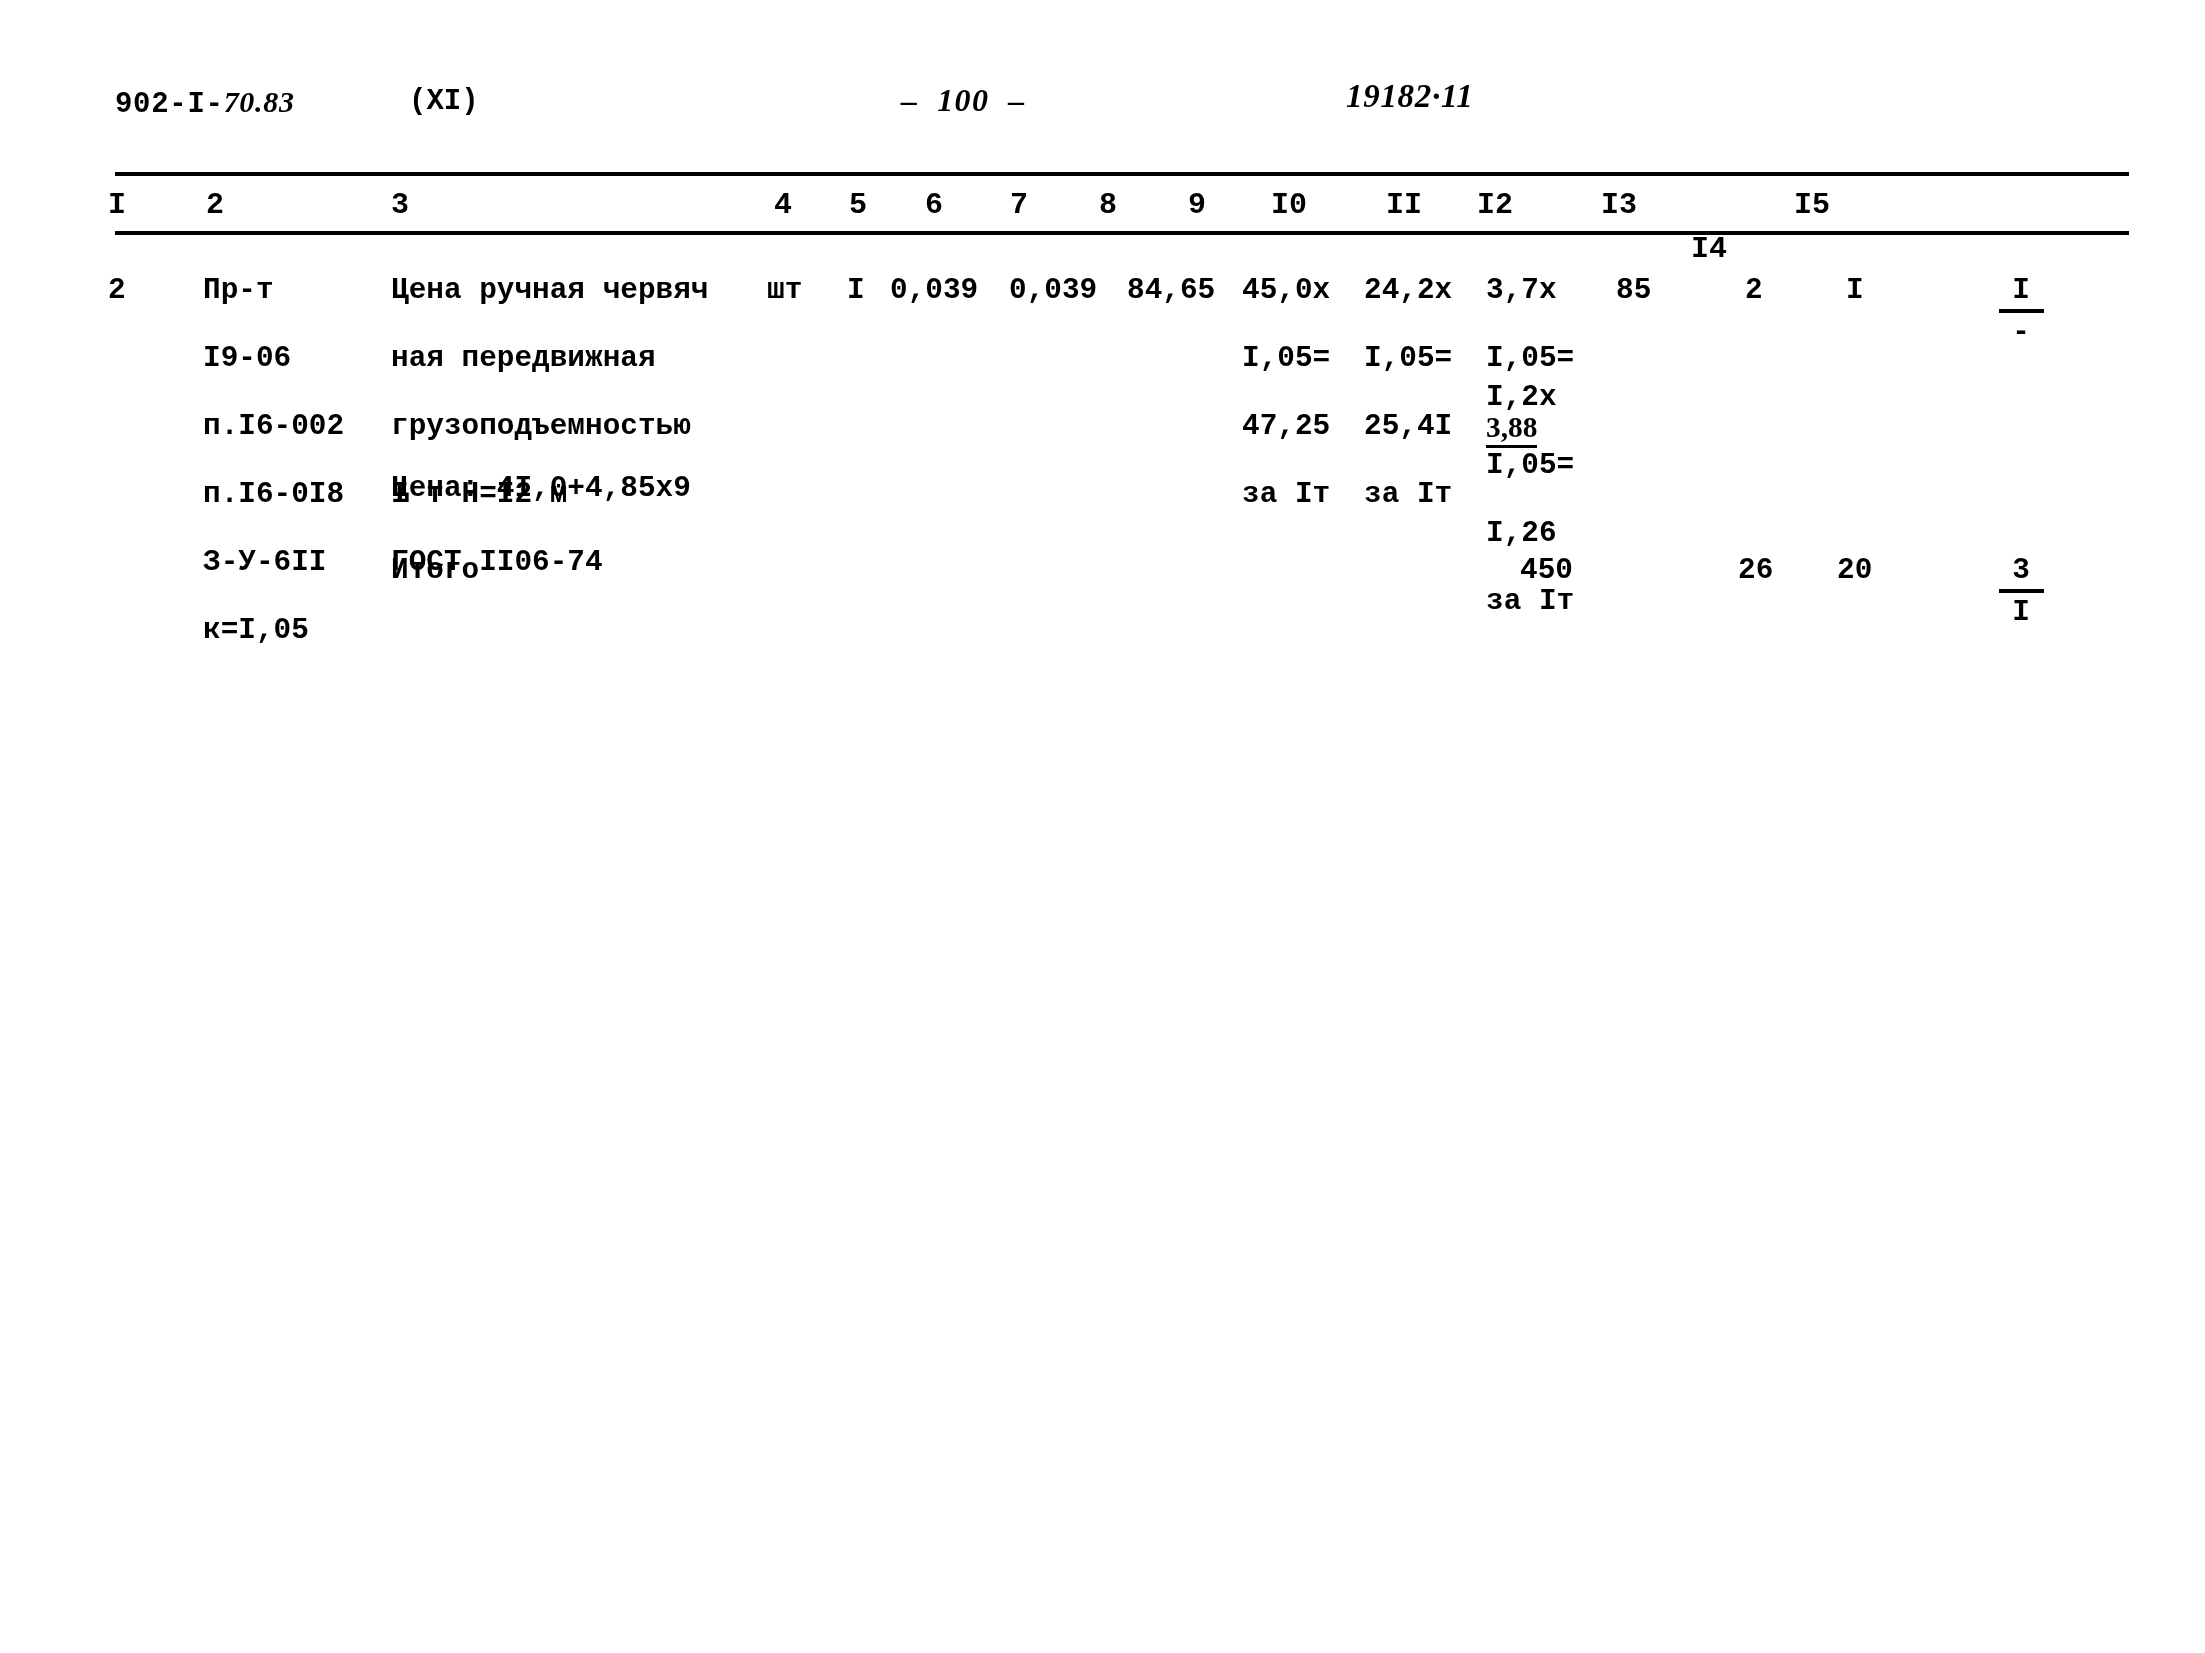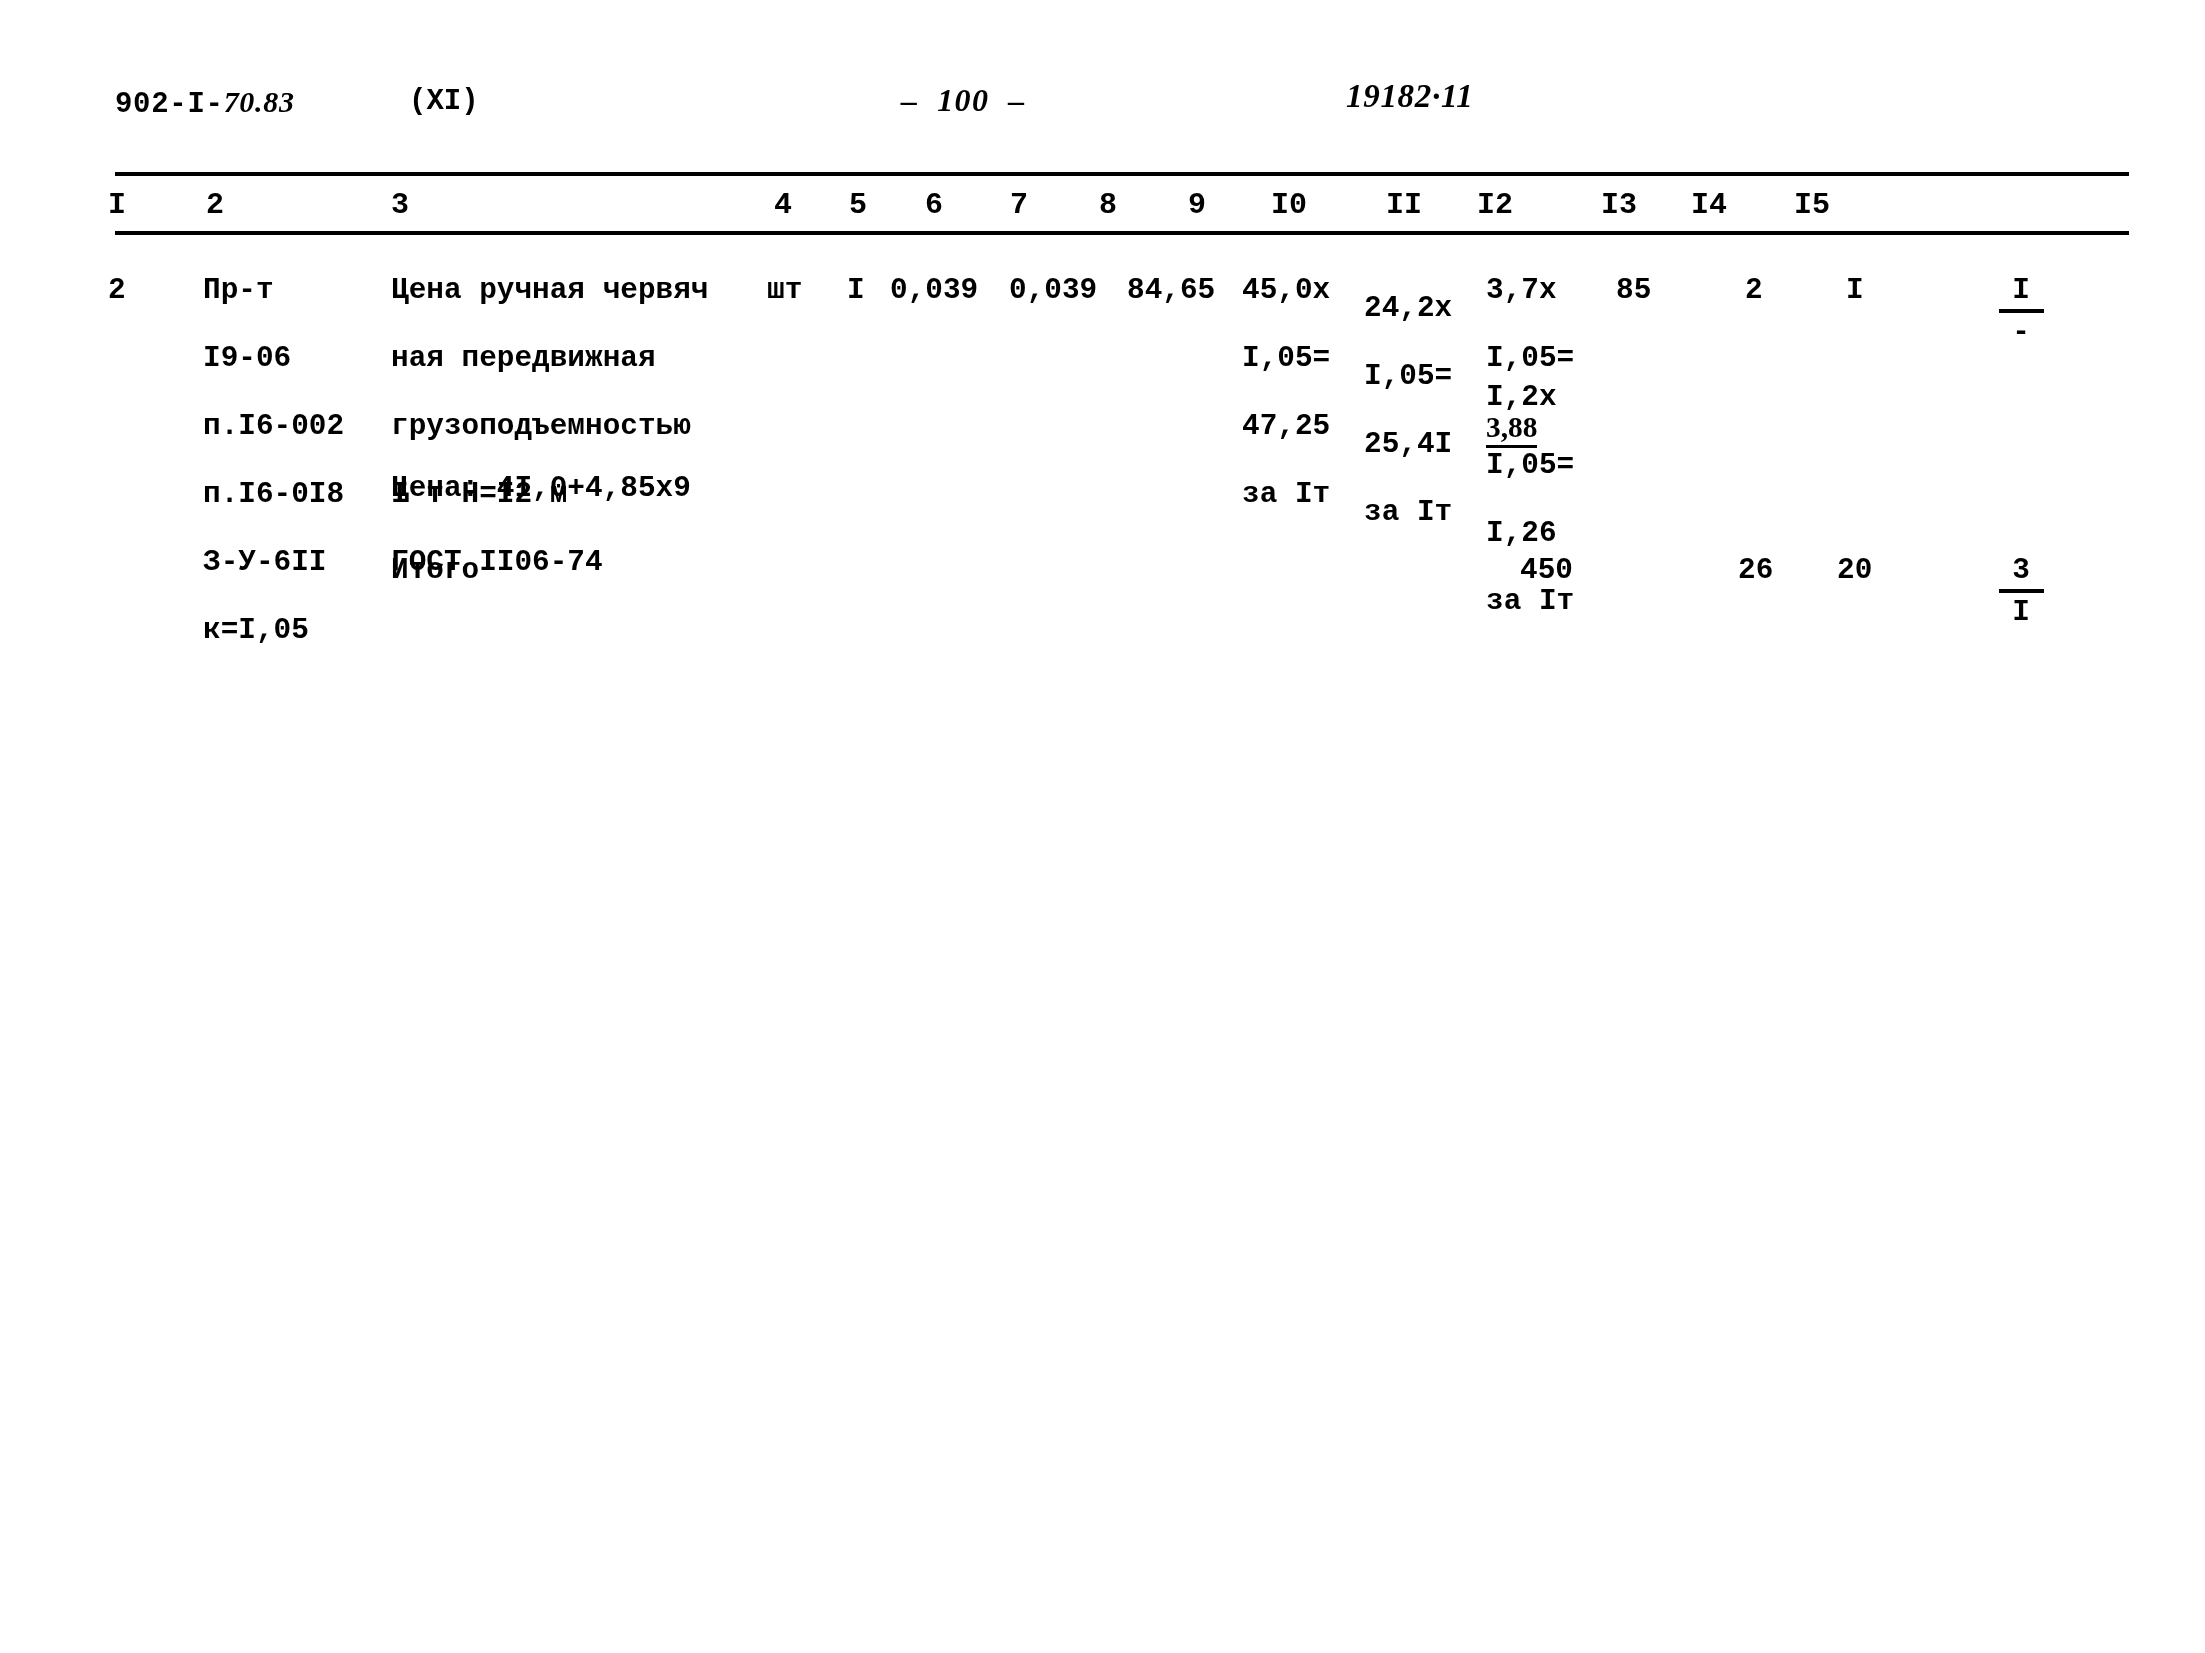--- a/index.html
+++ b/index.html
@@ -98,21 +98,21 @@
   <div class="colhdr" style="left:774px;">4</div>
   <div class="colhdr" style="left:849px;">5</div>
   <div class="colhdr" style="left:925px;">6</div>
   <div class="colhdr" style="left:1010px;">7</div>
   <div class="colhdr" style="left:1099px;">8</div>
   <div class="colhdr" style="left:1188px;">9</div>
   <div class="colhdr" style="left:1271px;">I0</div>
   <div class="colhdr" style="left:1386px;">II</div>
   <div class="colhdr" style="left:1477px;">I2</div>
   <div class="colhdr" style="left:1601px;">I3</div>
-  <div class="colhdr" style="left:1691px;">I4</div>
+  <div class="colhdr" style="left:1691px;margin-top:44px;">I4</div>
   <div class="colhdr" style="left:1794px;">I5</div>
 
   <div class="cell" style="left:108px;top:274px;">2</div>
 
   <div class="cell" style="left:203px;top:274px;"><span>Пр-т</span><br>
 <span>I9-06</span><br>
 <span>п.I6-002</span><br>
 <span>п.I6-0I8</span><br>
 <span>З-У-6II</span><br>
 <span>к=I,05</span></div>
@@ -129,21 +129,21 @@
   <div class="cell" style="left:847px;top:274px;">I</div>
   <div class="cell" style="left:890px;top:274px;">0,039</div>
   <div class="cell" style="left:1009px;top:274px;">0,039</div>
   <div class="cell" style="left:1127px;top:274px;">84,65</div>
 
   <div class="cell" style="left:1242px;top:274px;"><span>45,0х</span><br>
 <span>I,05=</span><br>
 <span>47,25</span><br>
 <span>за Iт</span></div>
 
-  <div class="cell" style="left:1364px;top:274px;margin-top:18px;"><span>24,2х</span><br>
+  <div class="cell" style="left:1364px;top:274px;"><span>24,2х</span><br>
 <span>I,05=</span><br>
 <span>25,4I</span><br>
 <span>за Iт</span></div>
 
   <div class="cell" style="left:1486px;top:274px;"><span>3,7х</span><br>
 <span>I,05=</span><br>
 <span class="u">3,88</span></div>
 
   <div class="cell" style="left:1486px;top:381px;"><span>I,2х</span><br>
 <span>I,05=</span><br>

